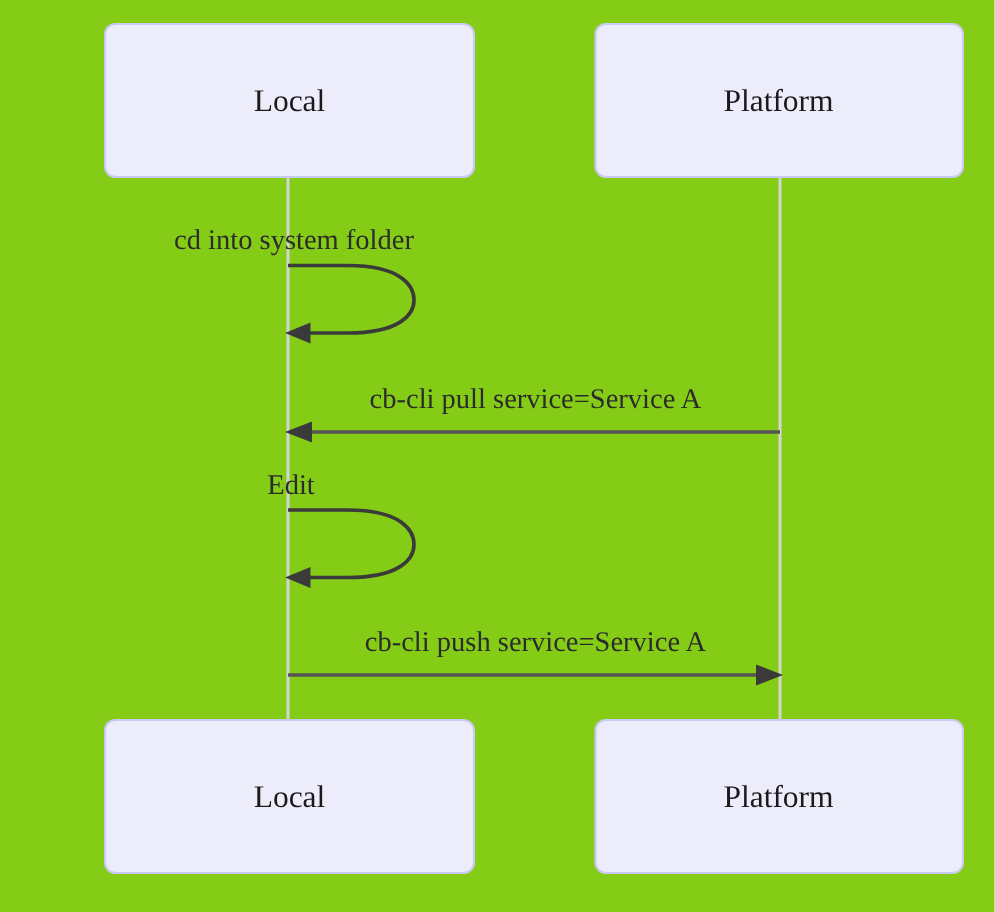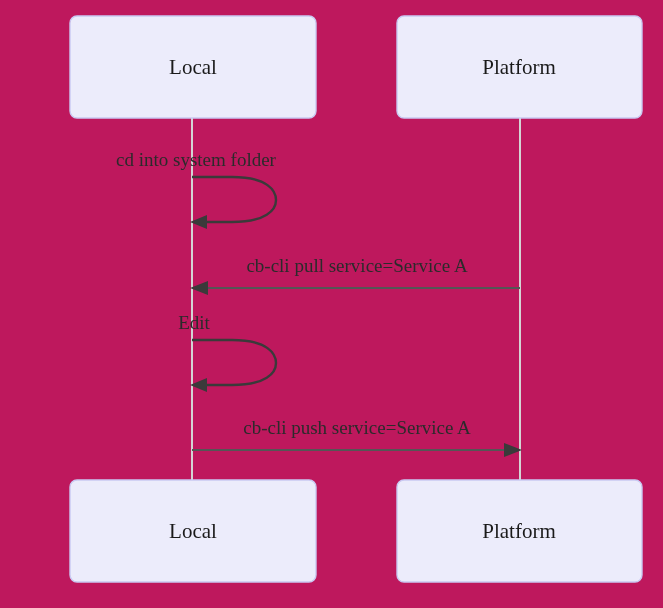--- a/index.html
+++ b/index.html
@@ -7,21 +7,21 @@
     padding: 0;
     background: #ffffff;
   }
   body {
     font-family: "Liberation Serif", "DejaVu Serif", serif;
   }
   #diagram-root {
     position: relative;
     width: 663px;
     height: 608px;
-    background: #be185d;
+    background: #84cc16;
     overflow: hidden;
   }
   #diagram-svg {
     position: absolute;
     top: 0;
     left: 0;
     width: 663px;
     height: 608px;
     display: block;
   }

